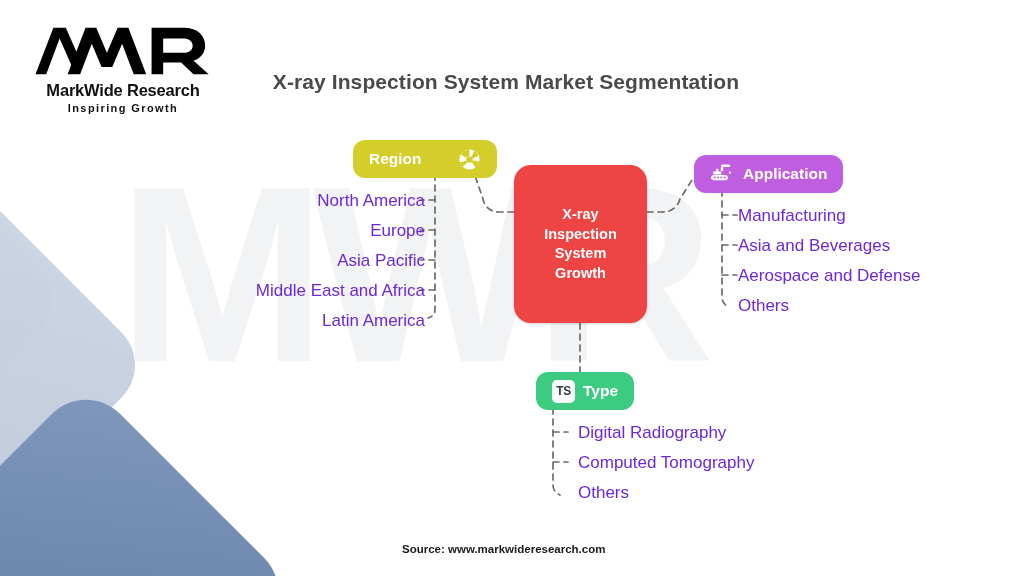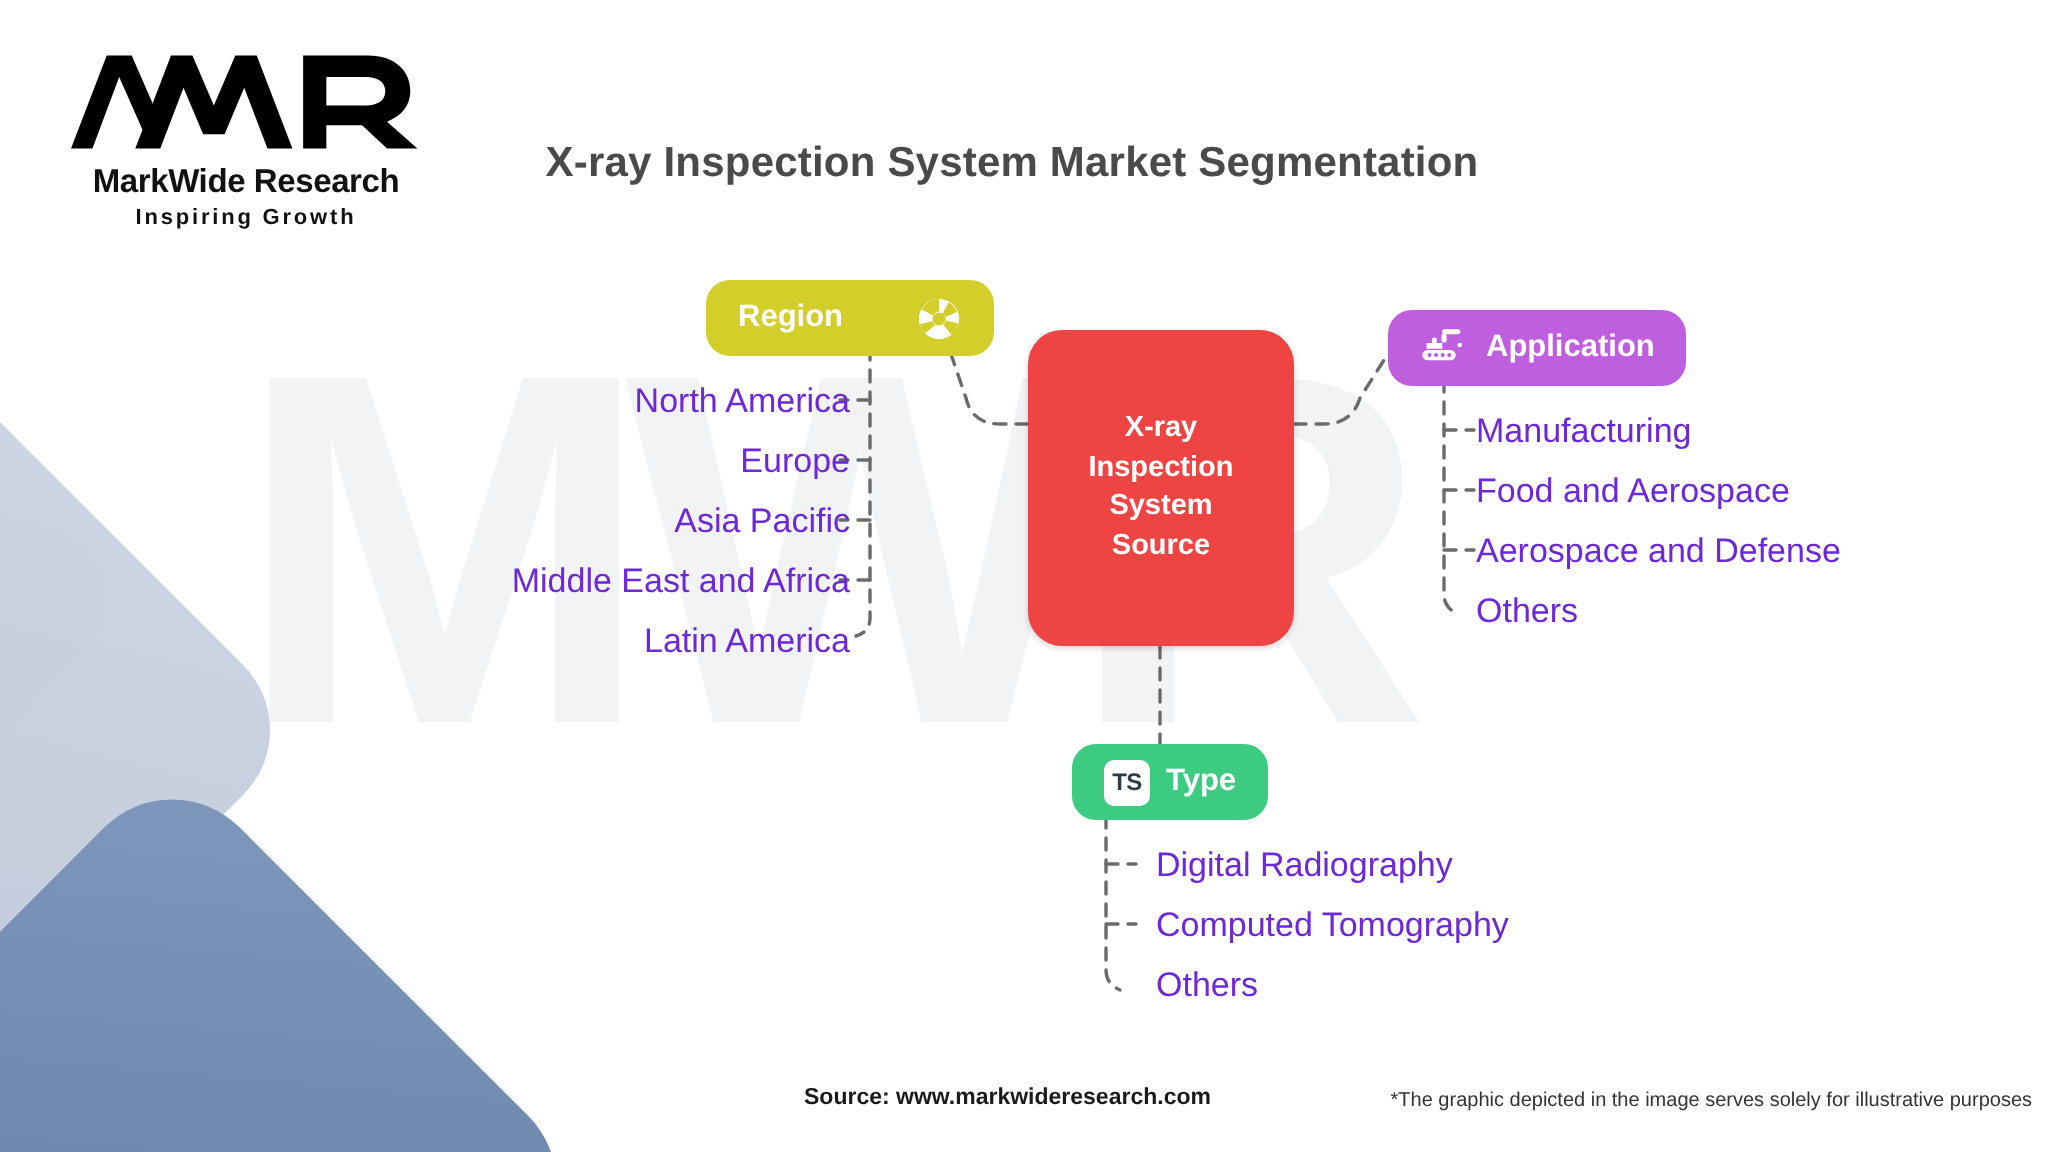--- a/index.html
+++ b/index.html
@@ -248,21 +248,21 @@
       <path d="M553,432 L568,432"></path>
       <path d="M553,462 L568,462"></path>
     </g>
   </svg>
 
   <div class="center-node">
     <div>
       <div>X-ray</div>
       <div>Inspection</div>
       <div>System</div>
-      <div>Source</div>
+      <div>Growth</div>
     </div>
   </div>
 
   <div class="badge badge-region">
     <span>Region</span>
     <span class="badge-icon">
       <svg width="23" height="23" viewBox="0 0 24 24">
         <circle cx="12" cy="12" r="10.5" fill="#ffffff"></circle>
         <path d="M12 2.5 a9.5 9.5 0 0 1 9.5 9.5 a9.5 9.5 0 0 1 -9.5 9.5 A9.5 9.5 0 0 1 2.5 12 A9.5 9.5 0 0 1 12 2.5 Z
                  M12 5.2 a6.8 6.8 0 0 0 -6.8 6.8 a6.8 6.8 0 0 0 6.8 6.8 a6.8 6.8 0 0 0 6.8 -6.8 a6.8 6.8 0 0 0 -6.8 -6.8 Z" fill="#D4CE2A" opacity="0"></path>
@@ -307,27 +307,26 @@
   <div class="leaf-list list-region">
     <div class="leaf leaf-right" style="top:0px">North America</div>
     <div class="leaf leaf-right" style="top:30px">Europe</div>
     <div class="leaf leaf-right" style="top:60px">Asia Pacific</div>
     <div class="leaf leaf-right" style="top:90px">Middle East and Africa</div>
     <div class="leaf leaf-right" style="top:120px">Latin America</div>
   </div>
 
   <div class="leaf-list list-application">
     <div class="leaf leaf-left" style="top:0px">Manufacturing</div>
-    <div class="leaf leaf-left" style="top:30px">Food and Aerospace</div>
+    <div class="leaf leaf-left" style="top:30px">Asia and Beverages</div>
     <div class="leaf leaf-left" style="top:60px">Aerospace and Defense</div>
     <div class="leaf leaf-left" style="top:90px">Others</div>
   </div>
 
   <div class="leaf-list list-type">
     <div class="leaf leaf-left" style="top:0px">Digital Radiography</div>
     <div class="leaf leaf-left" style="top:30px">Computed Tomography</div>
     <div class="leaf leaf-left" style="top:60px">Others</div>
   </div>
 
   <div class="source">Source: www.markwideresearch.com</div>
-  <div class="disclaimer">*The graphic depicted in the image serves solely for illustrative purposes</div>
 
 </div>
 
 </body></html>

